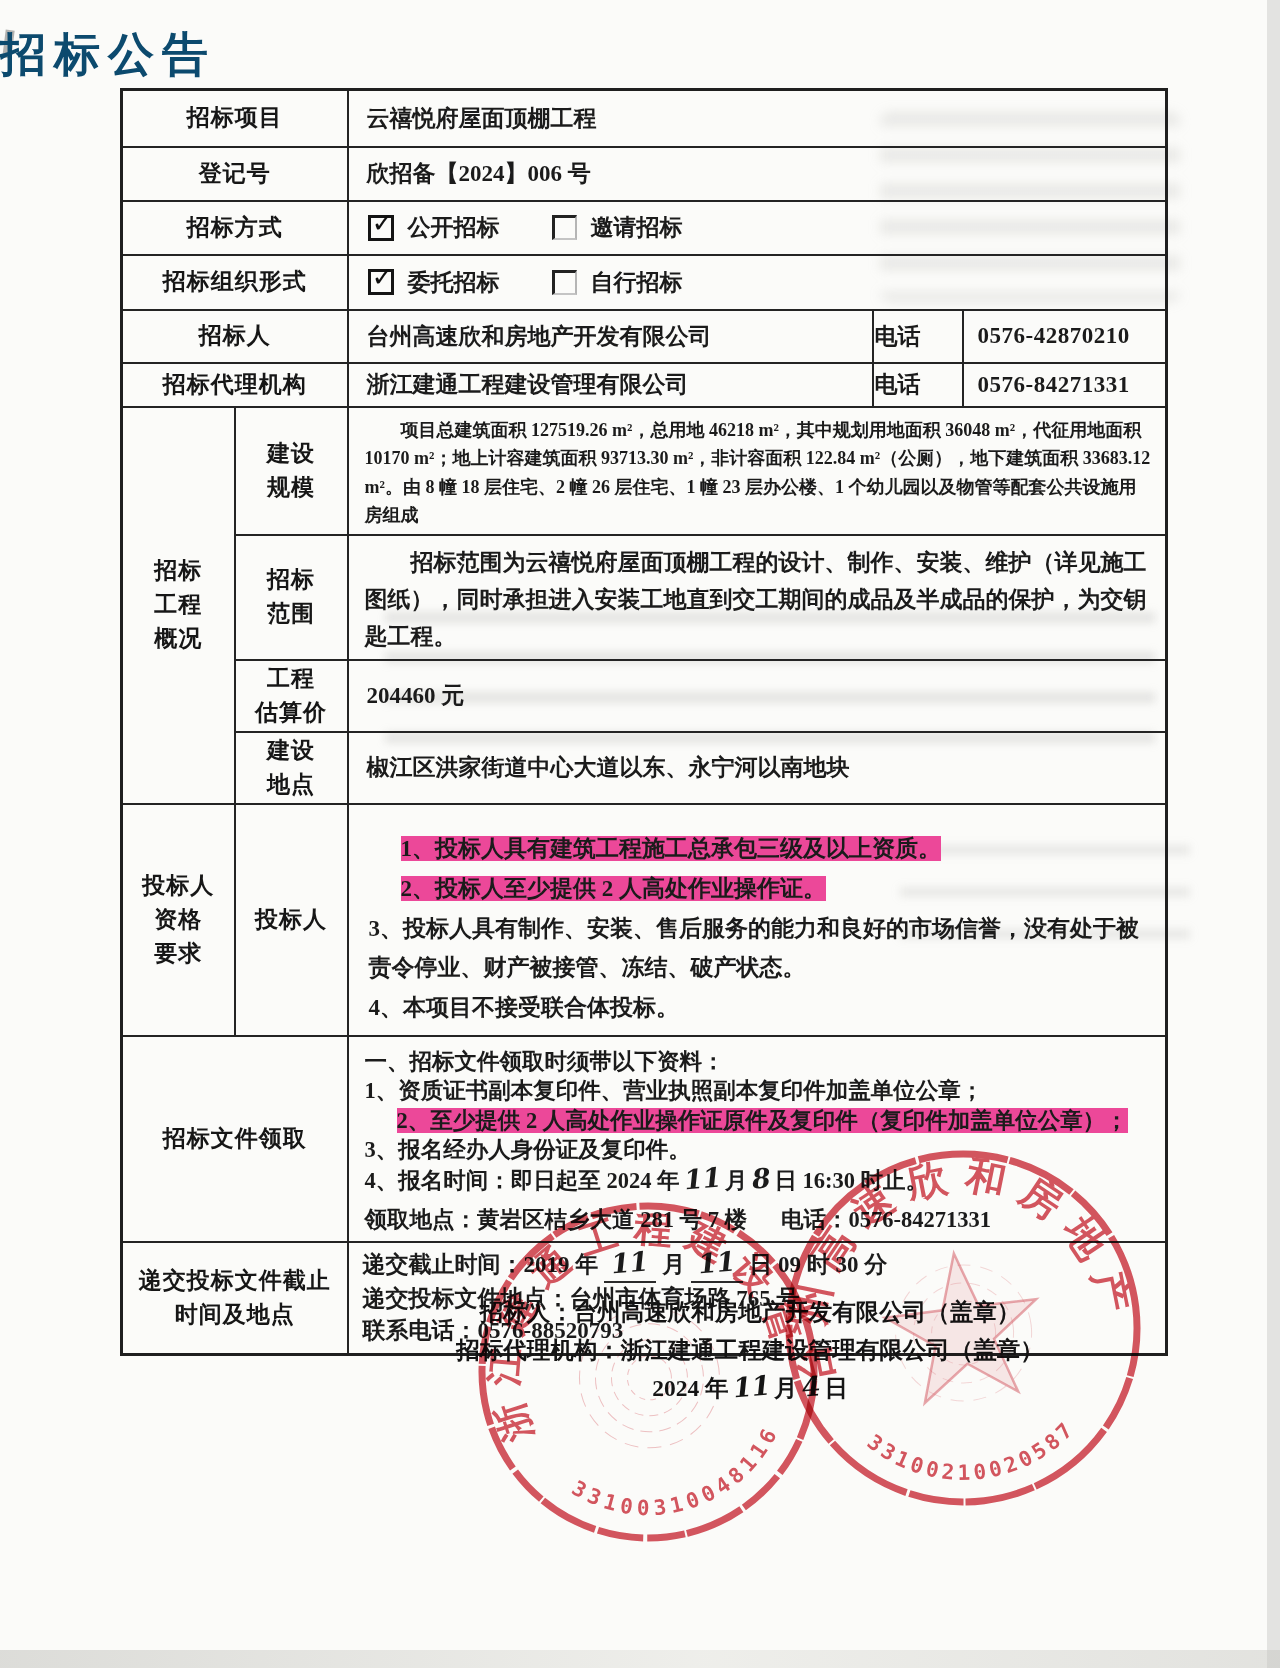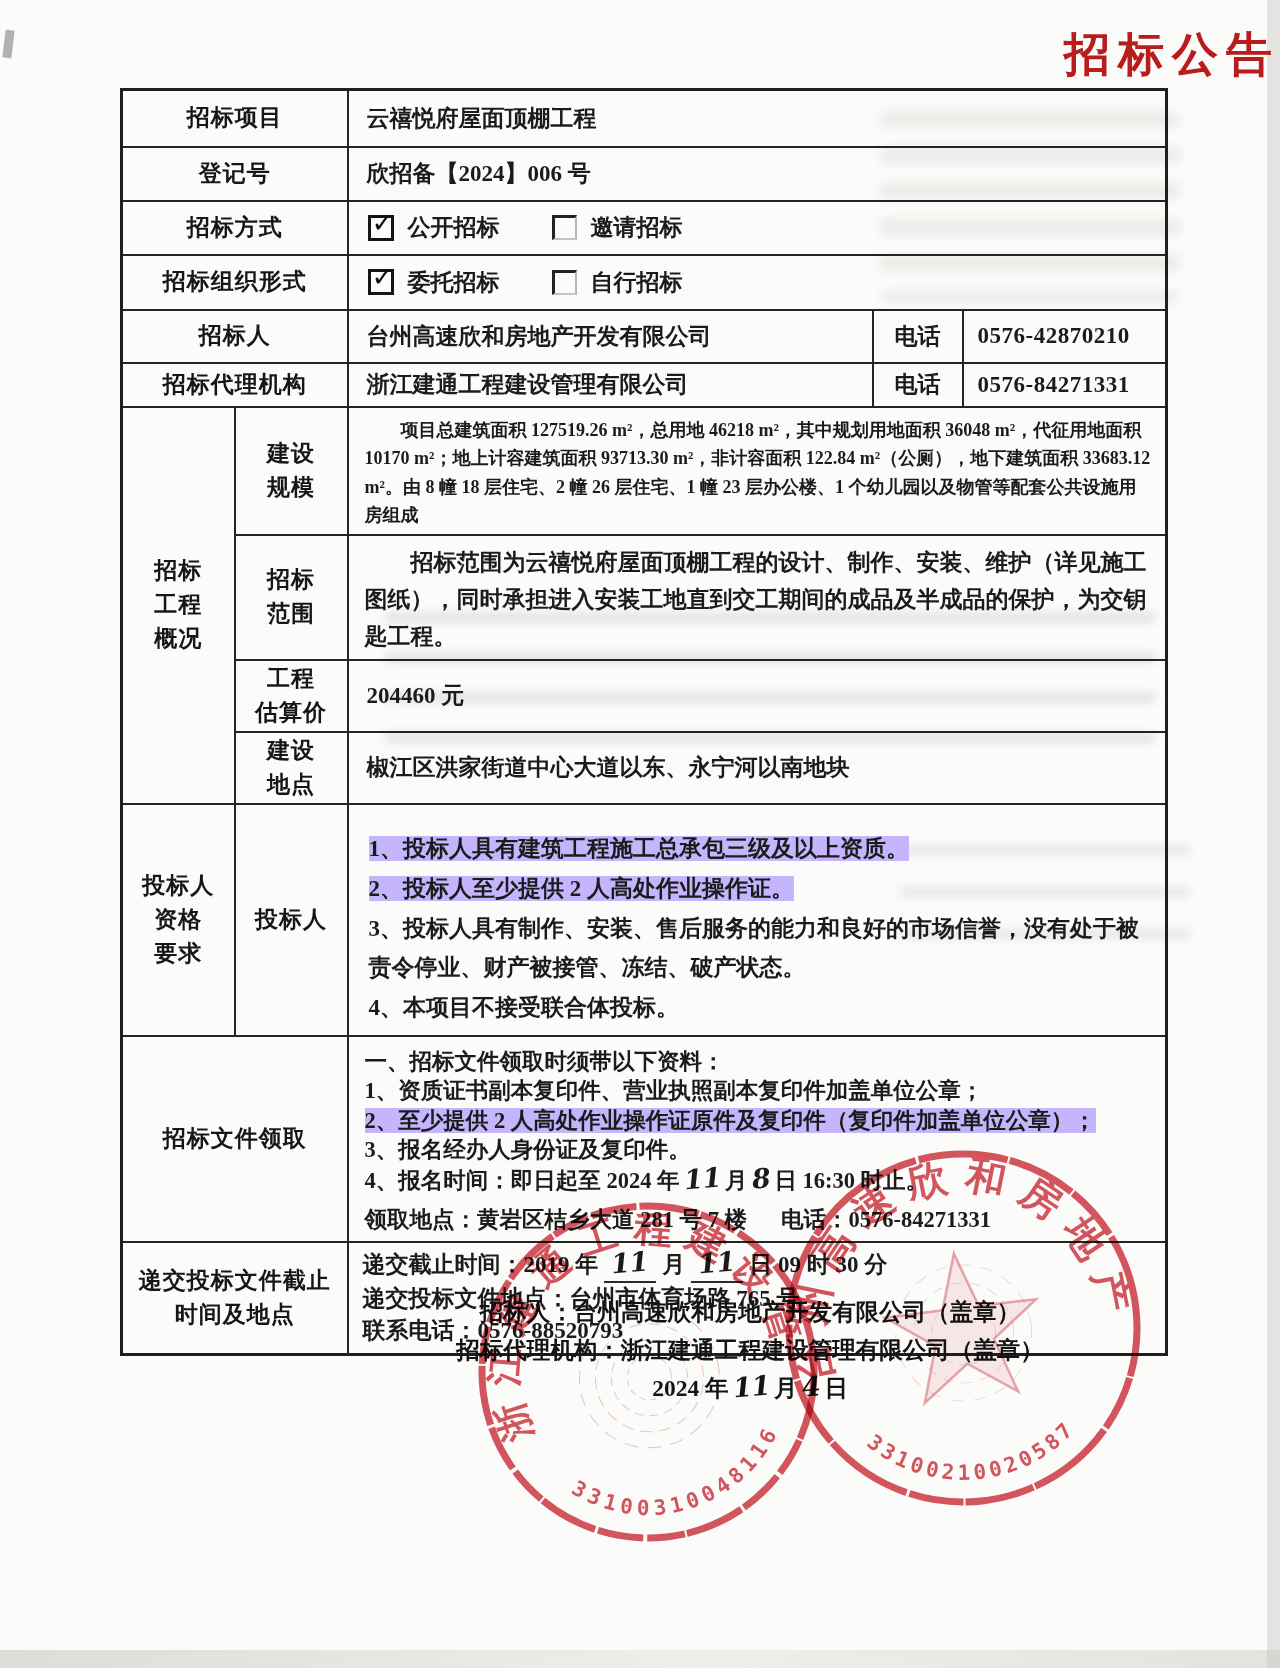--- a/index.html
+++ b/index.html
@@ -3,40 +3,40 @@
 <meta charset="utf-8">
 <style>
   html,body{margin:0;padding:0;background:#e8e8e6;}
   .page{
     position:relative;width:1280px;height:1668px;margin:0 auto;
     background:#fbfbf9;overflow:hidden;color:#1b1b1b;
     font-family:"Liberation Serif", serif;
   }
   
   .doc-title{
-    position:absolute;top:24px;left:0;width:100%;text-align:right;
-    font-size:46px;font-weight:900;letter-spacing:8px;color:#b91c1c;
+    position:absolute;top:24px;left:0;width:100%;text-align:left;
+    font-size:46px;font-weight:900;letter-spacing:8px;color:#0c4a6e;
   }
   
   table.main{
     position:absolute;left:120px;top:88px;width:1045px;
     border-collapse:collapse;table-layout:fixed;
     border:3px solid #1f1f1f;
   }
   table.main td{
     border:2.5px solid #242424;
     vertical-align:middle;
     font-size:23px;
   }
   td.lbl{
     text-align:center;font-weight:700;color:#161616;
     letter-spacing:1px;line-height:34px;
   }
   td.val{padding:4px 12px 4px 18px;font-weight:600;}
-  td.phone-lbl{text-align:center;font-weight:700;}
+  td.phone-lbl{text-align:left;font-weight:700;}
   td.phone-val{text-align:left;padding-left:14px;font-weight:600;letter-spacing:.5px;}
   td.para{
     padding:8px 14px 4px 16px;font-weight:600;
   }
   .indent{text-indent:2em;}
   .scale-text{line-height:28.5px;font-size:18px;}
   .scope-text{line-height:37px;font-size:23px;}
   
   .optrow{display:flex;align-items:center;padding-left:18px;}
   .cbx{position:relative;display:inline-block;width:20px;height:20px;flex:0 0 auto;}
@@ -47,21 +47,21 @@
   }
   .cbx .mark{
     position:absolute;top:-11px;left:1px;font-size:27px;font-weight:900;
     font-family:"DejaVu Sans", sans-serif;color:#101010;
   }
   .opt-label{margin-left:14px;font-weight:700;}
   .gap2{margin-left:52px;}
   
   td.qual{padding:24px 16px 6px 20px;vertical-align:top;}
   .qual-item{line-height:39px;font-weight:600;margin-bottom:1px;}
-  .hl{background:#c4b5fd;box-decoration-break:clone;}
+  .hl{background:#ec4899;box-decoration-break:clone;margin-left:32px;}
   
   td.pickup{padding:10px 14px 6px 16px;vertical-align:middle;}
   .pk-line{line-height:29.5px;font-size:22.5px;font-weight:600;}
   .pk-place{margin-top:10px;}
   .pk-phone{margin-left:34px;}
   
   td.submit{padding:6px 14px;vertical-align:middle;}
   .sb-line{line-height:32px;font-size:23px;font-weight:700;}
   
   .hand{

